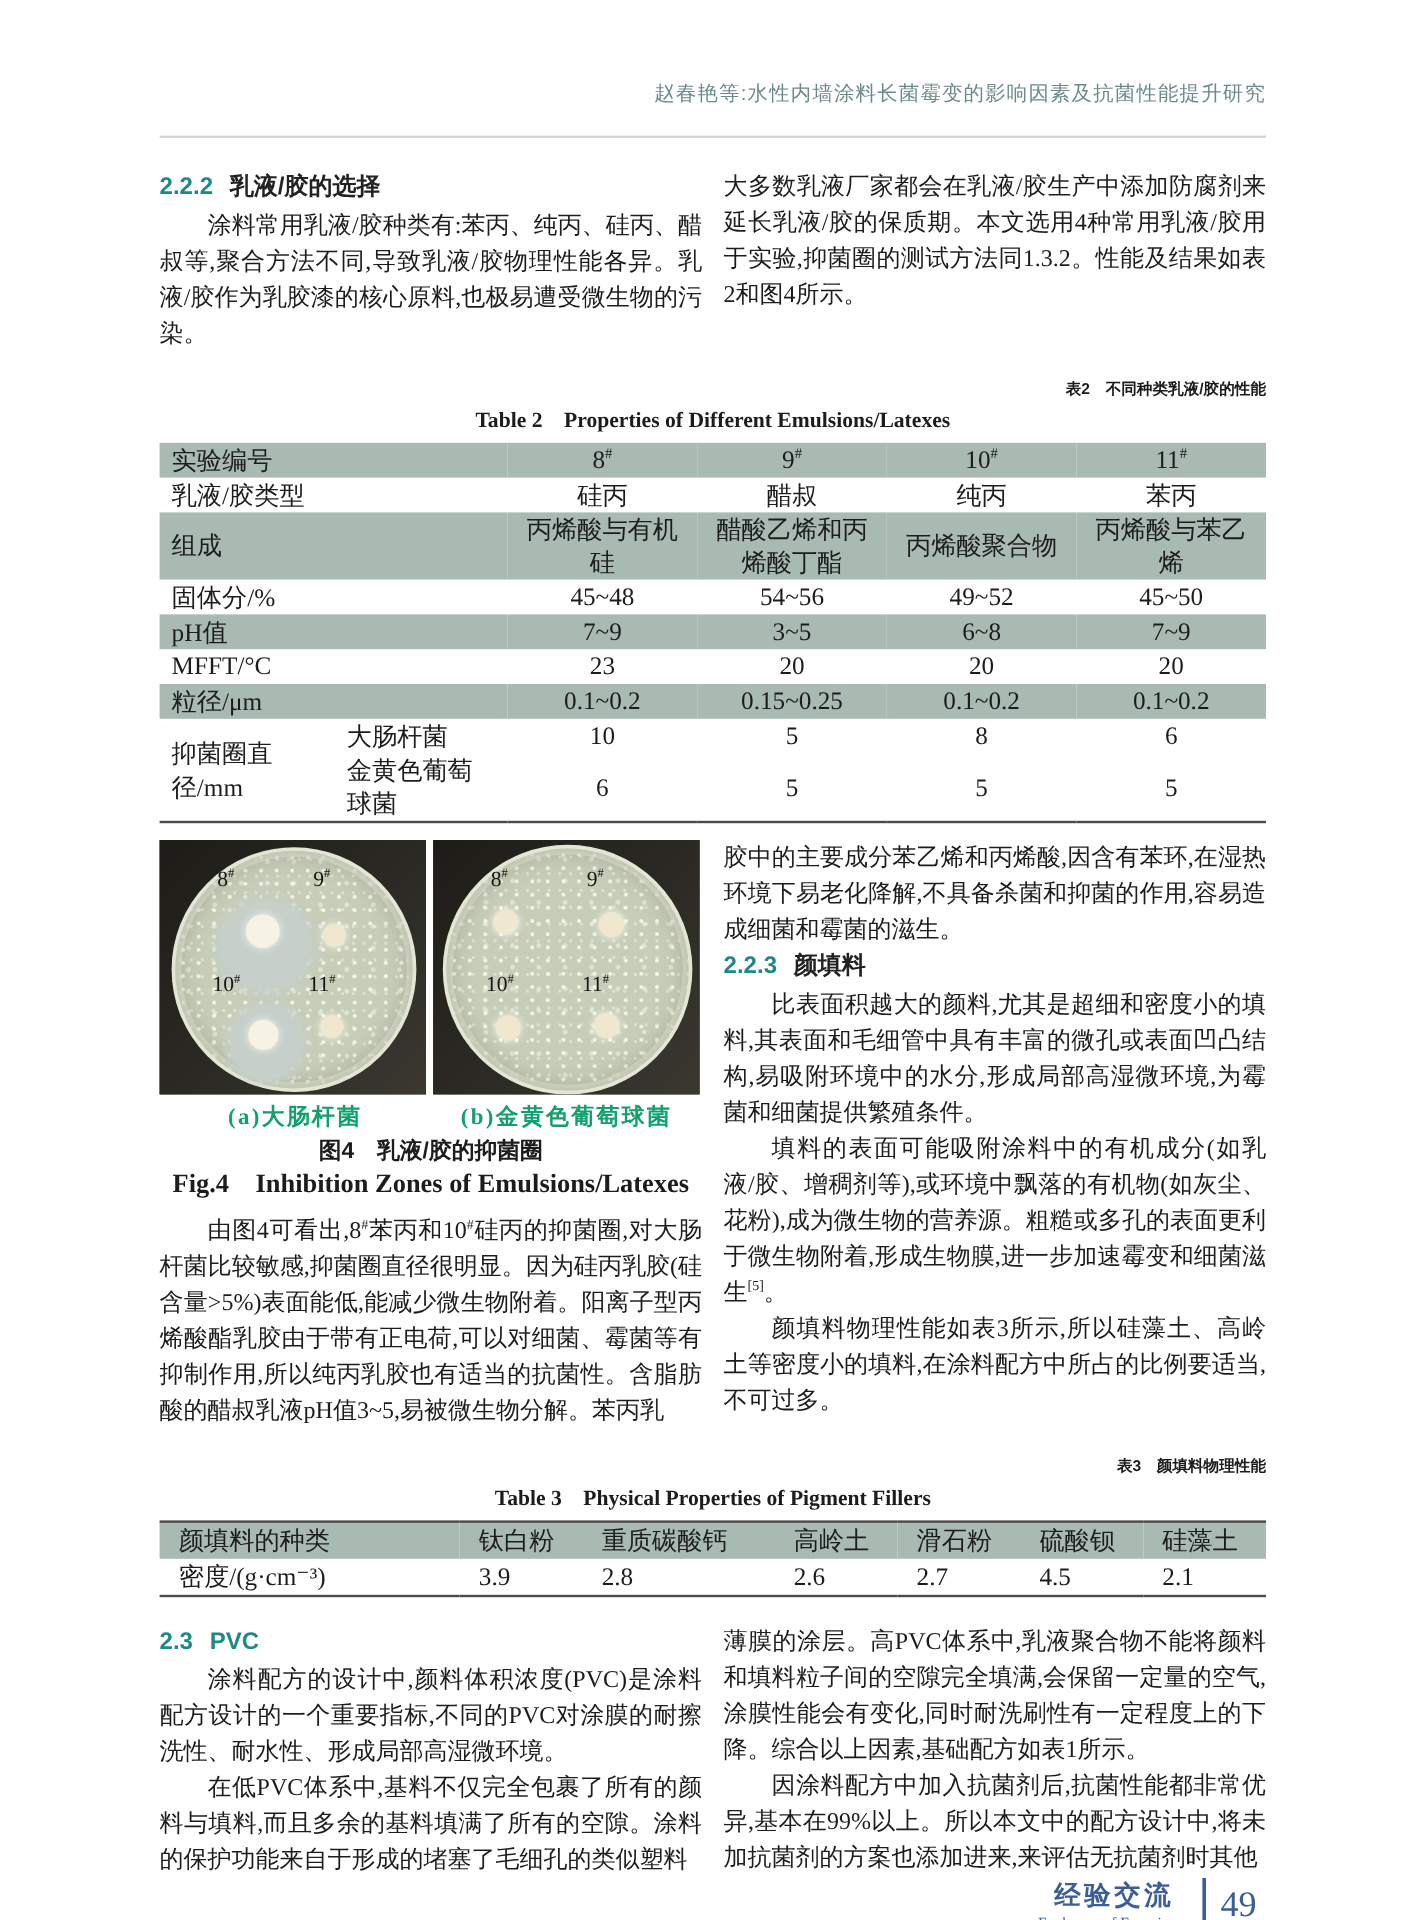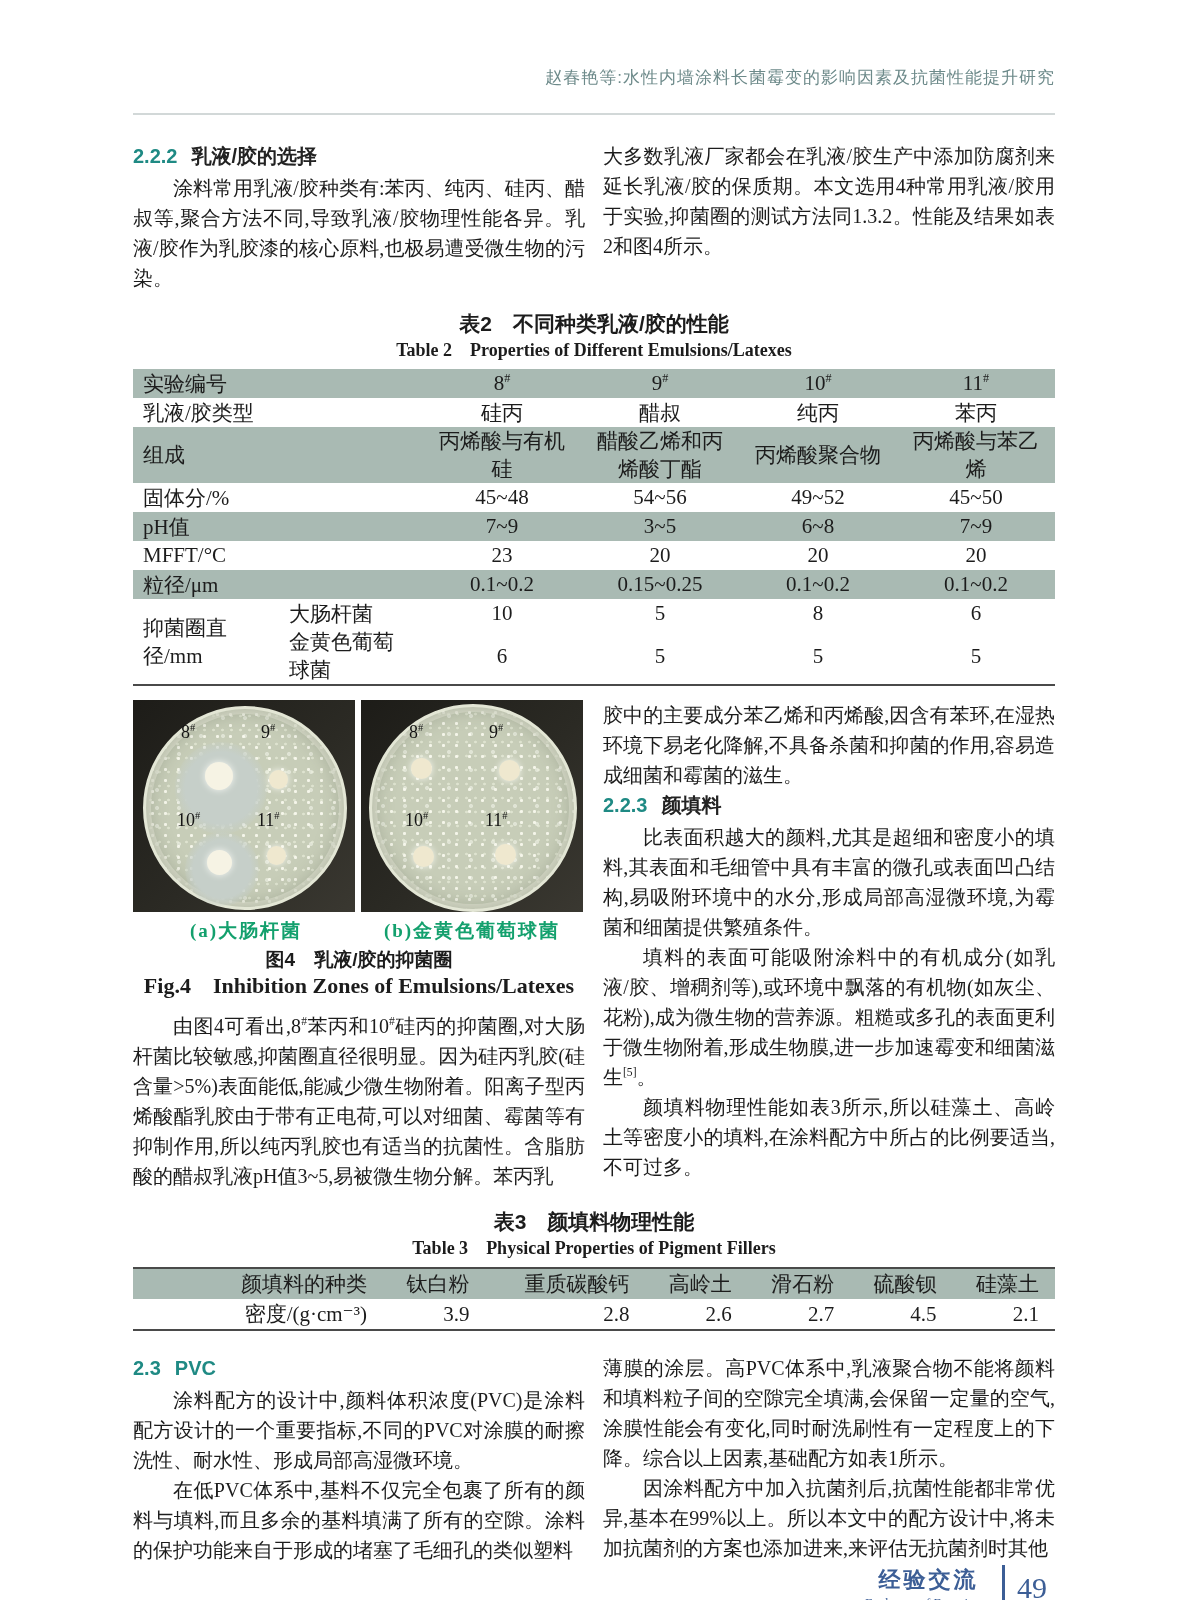--- a/index.html
+++ b/index.html
@@ -21,33 +21,33 @@
   .mt14{margin-top:12px;}
   sup{font-size:0.58em; line-height:0;}
   
   .sec-h{margin:0 0 2px 0; font-size:20px; line-height:30px; font-weight:bold;
     font-family:"Liberation Sans","DejaVu Sans",sans-serif;}
   .sec-num{color:#1f8a84; margin-right:14px;}
   .sec-title{color:#222; font-weight:bold;}
   .sec-title.teal{color:#1f8a84;}
   
   .table-block{margin-top:18px;}
-  .tbl-title-cn{text-align:center; font-size:21px; font-weight:bold; line-height:26px;
+  .tbl-title-cn{text-align:right; font-size:13px; font-weight:bold; line-height:26px;
     font-family:"Liberation Sans","DejaVu Sans",sans-serif;}
   .tbl-title-en{text-align:center; font-size:18px; font-weight:bold; line-height:26px; margin-bottom:6px;}
   .gap{margin-left:1em;}
   table{border-collapse:collapse; width:100%; table-layout:fixed;}
   td{font-size:21px; height:29px; padding:0 16px; vertical-align:middle;}
   tr.shade td{background:#a9bab3;}
   td.lab{text-align:left; padding-left:10px;}
   td.lab2{text-align:left; padding-left:4px;}
   td.c{text-align:center;}
   .t2{border-bottom:2px solid #4a4a4a;}
   .t3{border-top:2px solid #4a4a4a; border-bottom:2px solid #4a4a4a;}
-  .t3 td{height:30px; text-align:right;}
+  .t3 td{height:30px; text-align:left;}
   
   .secB{margin-top:14px;}
   .photos{display:flex; gap:6px;}
   .photo{position:relative; width:222px; height:212px; background:#26251f; overflow:hidden;
     background-image:linear-gradient(135deg,#1d1c18 0%,#2b2a24 55%,#3a3831 100%);}
   .dish{position:absolute; border-radius:50%;
     background-color:#c7cdb8;
     background-image:
       radial-gradient(circle, rgba(252,252,242,.85) 1.2px, rgba(0,0,0,0) 2px),
       radial-gradient(circle, rgba(238,242,224,.6) 1px, rgba(0,0,0,0) 1.7px),

